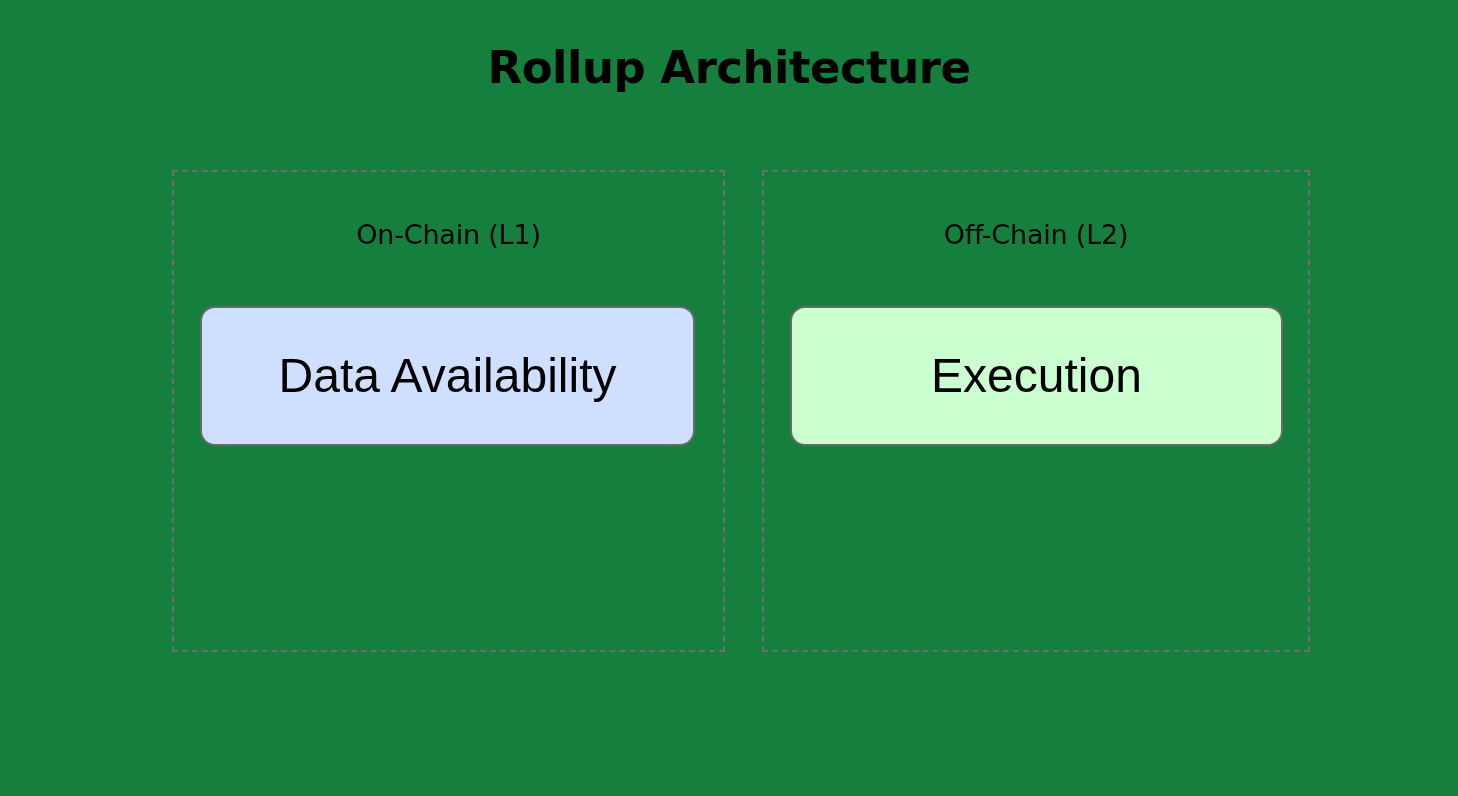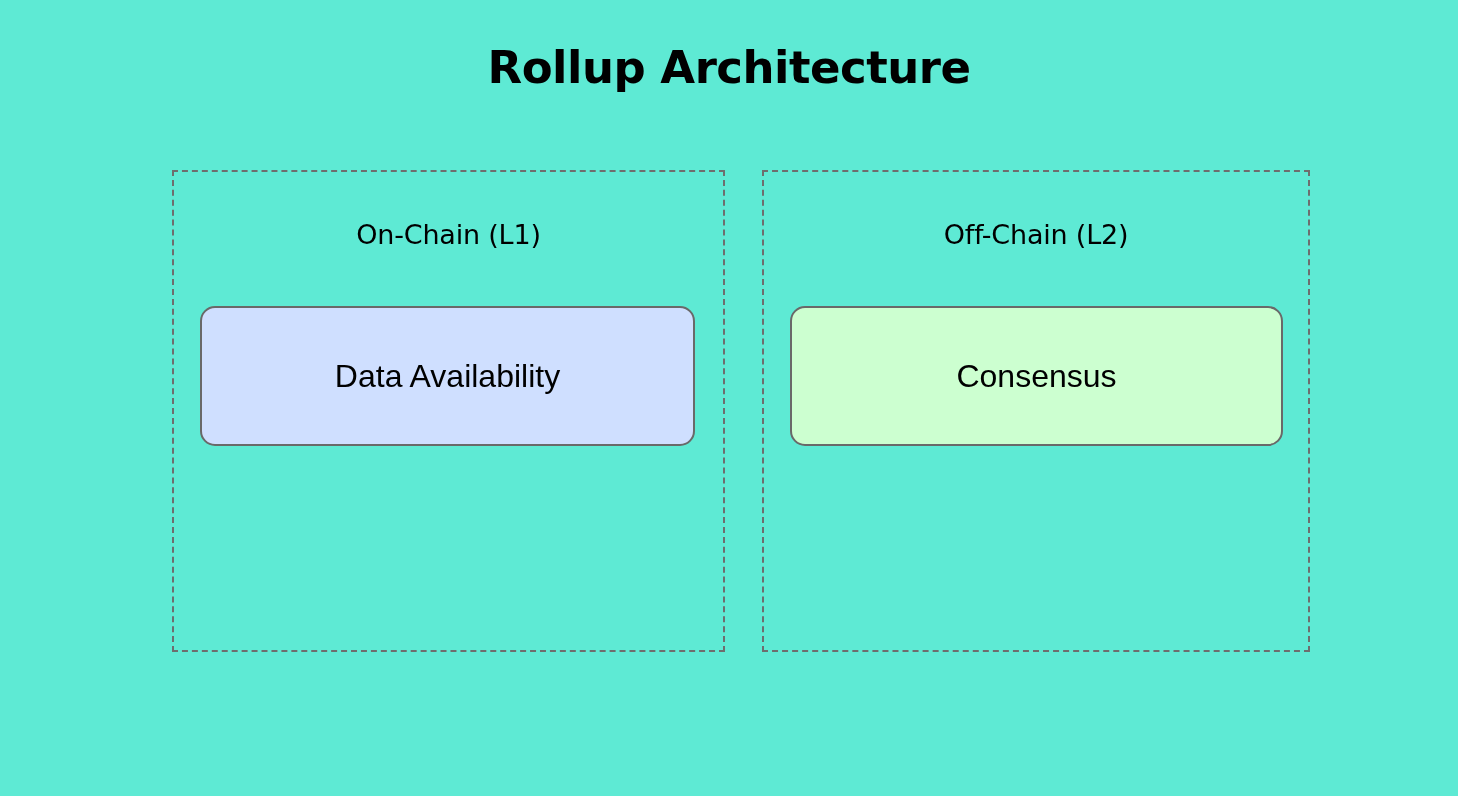--- a/index.html
+++ b/index.html
@@ -12,21 +12,21 @@
     height: 796px;
     overflow: hidden;
     font-family: "Liberation Sans", sans-serif;
     color: #000000;
   }
 
   #canvas {
     position: relative;
     width: 1458px;
     height: 796px;
-    background: #5eead4;
+    background: #15803d;
   }
 
   
   #diagram-title {
     position: absolute;
     left: 0;
     top: 36px;
     width: 1458px;
     text-align: center;
     font-family: "DejaVu Sans", sans-serif;
@@ -77,21 +77,21 @@
   
   .node {
     position: absolute;
     box-sizing: border-box;
     border: 2px solid #696969;
     border-radius: 15px;
     display: flex;
     align-items: center;
     justify-content: center;
     font-family: "Liberation Sans", sans-serif;
-    font-size: 32px;
+    font-size: 48px;
     font-weight: normal;
     line-height: 42px;
     color: #000000;
     white-space: nowrap;
   }
 
   .node-blue  { background: #cfdfff; }
   .node-green { background: #ccffd0; }
 
   #node-data-availability {
@@ -124,15 +124,15 @@
     <div class="group-label">On-Chain (L1)</div>
   </div>
 
   <div class="group" id="group-l2">
     <div class="group-label">Off-Chain (L2)</div>
   </div>
 
   <div class="node node-blue" id="node-data-availability">Data Availability</div>
 
 
-  <div class="node node-green" id="node-execution">Consensus</div>
+  <div class="node node-green" id="node-execution">Execution</div>
 
 </div>
 
 </body></html>

